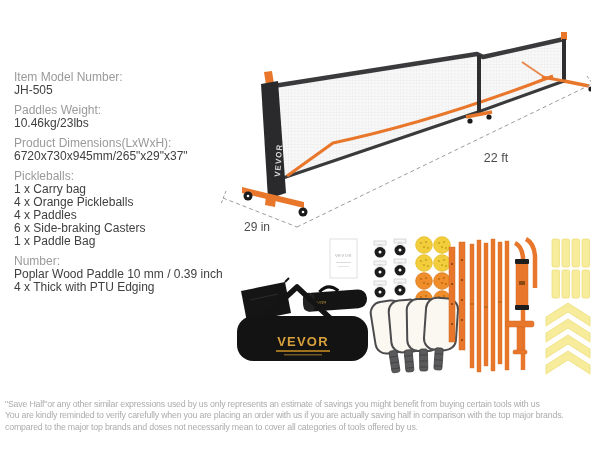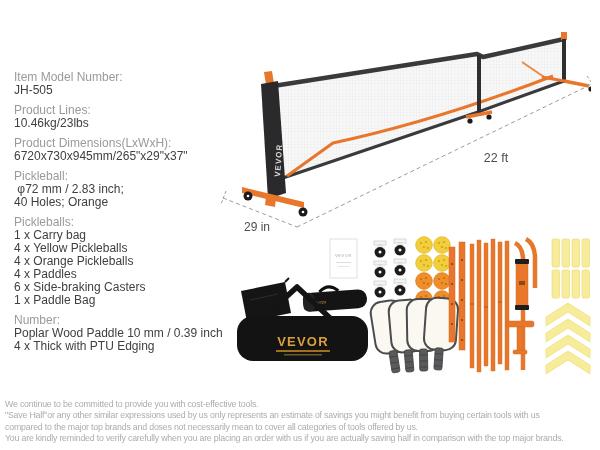--- a/index.html
+++ b/index.html
@@ -19,36 +19,30 @@
 <body>
 
 <div id="stage">
 
   <div class="specs">
     <div class="spec-block">
       <div class="spec-label">Item Model Number:</div>
       <div class="spec-value">JH-505</div>
     </div>
     <div class="spec-block">
-      <div class="spec-label">Product Lines:</div>
+      <div class="spec-label">Paddles Weight:</div>
       <div class="spec-value">10.46kg/23lbs</div>
     </div>
     <div class="spec-block">
       <div class="spec-label">Product Dimensions(LxWxH):</div>
       <div class="spec-value">6720x730x945mm/265"x29"x37"</div>
     </div>
     <div class="spec-block">
-      <div class="spec-label">Pickleball:</div>
-      <div class="spec-value pre"> φ72 mm / 2.83 inch;</div>
-      <div class="spec-value">40 Holes; Orange</div>
-    </div>
-    <div class="spec-block">
       <div class="spec-label">Pickleballs:</div>
       <div class="spec-value">1 x Carry bag</div>
-      <div class="spec-value">4 x Yellow Pickleballs</div>
       <div class="spec-value">4 x Orange Pickleballs</div>
       <div class="spec-value">4 x Paddles</div>
       <div class="spec-value">6 x Side-braking Casters</div>
       <div class="spec-value">1 x Paddle Bag</div>
     </div>
     <div class="spec-block">
       <div class="spec-label">Number:</div>
       <div class="spec-value">Poplar Wood Paddle 10 mm / 0.39 inch</div>
       <div class="spec-value">4 x Thick with PTU Edging</div>
     </div>
@@ -328,19 +322,18 @@
       <g fill="#F7EC9C" stroke="#EBDC72" stroke-width="0.7">
         <polygon points="546,317 568,303 590,317 590,326 568,312 546,326"></polygon>
         <polygon points="546,333 568,319 590,333 590,342 568,328 546,342"></polygon>
         <polygon points="546,349 568,335 590,349 590,358 568,344 546,358"></polygon>
         <polygon points="546,365 568,351 590,365 590,374 568,360 546,374"></polygon>
       </g>
     </g>
   </svg>
 
   <div class="disclaimer">
-    <div>We continue to be committed to provide you with cost-effective tools.</div>
     <div>"Save Half"or any other similar expressions used by us only represents an estimate of savings you might benefit from buying certain tools with us</div>
+    <div>You are kindly reminded to verify carefully when you are placing an order with us if you are actually saving half in comparison with the top major brands.</div>
     <div>compared to the major top brands and doses not necessarily mean to cover all categories of tools offered by us.</div>
-    <div>You are kindly reminded to verify carefully when you are placing an order with us if you are actually saving half in comparison with the top major brands.</div>
   </div>
 
 </div>
 
 </body></html>

